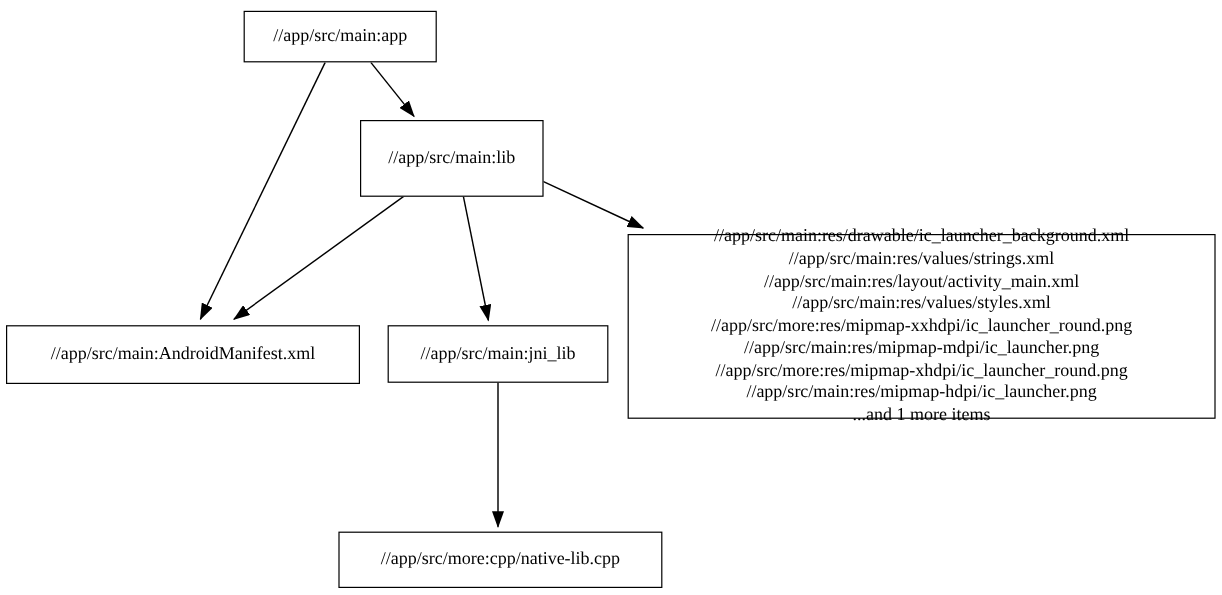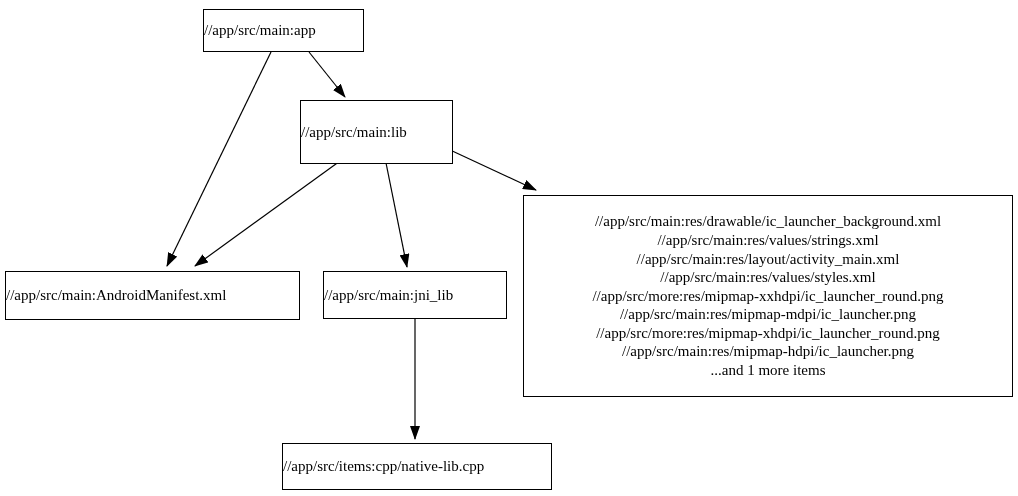--- a/index.html
+++ b/index.html
@@ -24,31 +24,32 @@
     height: 496px;
     pointer-events: none;
   }
   .node {
     position: absolute;
     box-sizing: border-box;
     background: #ffffff;
     border: 1px solid #000000;
     display: flex;
     align-items: center;
+    justify-content: center;
     font-size: 15px;
     white-space: nowrap;
     text-align: center;
   }
   .node-app            { left: 203px; top: 9px;   width: 161px; height: 43px; }
   .node-lib            { left: 300px; top: 100px; width: 153px; height: 64px; }
   .node-manifest       { left: 5px;   top: 271px; width: 295px; height: 49px; }
   .node-jnilib         { left: 323px; top: 271px; width: 184px; height: 48px; }
   .node-nativelib      { left: 282px; top: 443px; width: 270px; height: 47px; }
   .node-resources {
-    left: 523px; top: 195px; width: 490px; height: 202px;
+    left: 523px; top: 195px; width: 490px; height: 154px;
     flex-direction: column;
     justify-content: center;
     line-height: 18.6px;
   }
   .res-line { white-space: nowrap; }
 </style>
 </head>
 <body>
 
 <div id="canvas">
@@ -91,16 +92,16 @@
     <div class="res-line">//app/src/main:res/layout/activity_main.xml</div>
     <div class="res-line">//app/src/main:res/values/styles.xml</div>
     <div class="res-line">//app/src/more:res/mipmap-xxhdpi/ic_launcher_round.png</div>
     <div class="res-line">//app/src/main:res/mipmap-mdpi/ic_launcher.png</div>
     <div class="res-line">//app/src/more:res/mipmap-xhdpi/ic_launcher_round.png</div>
     <div class="res-line">//app/src/main:res/mipmap-hdpi/ic_launcher.png</div>
     <div class="res-line">...and 1 more items</div>
   </div>
 
   <div class="node node-nativelib">
-    <span>//app/src/items:cpp/native-lib.cpp</span>
+    <span>//app/src/more:cpp/native-lib.cpp</span>
   </div>
 
 </div>
 
 </body></html>

